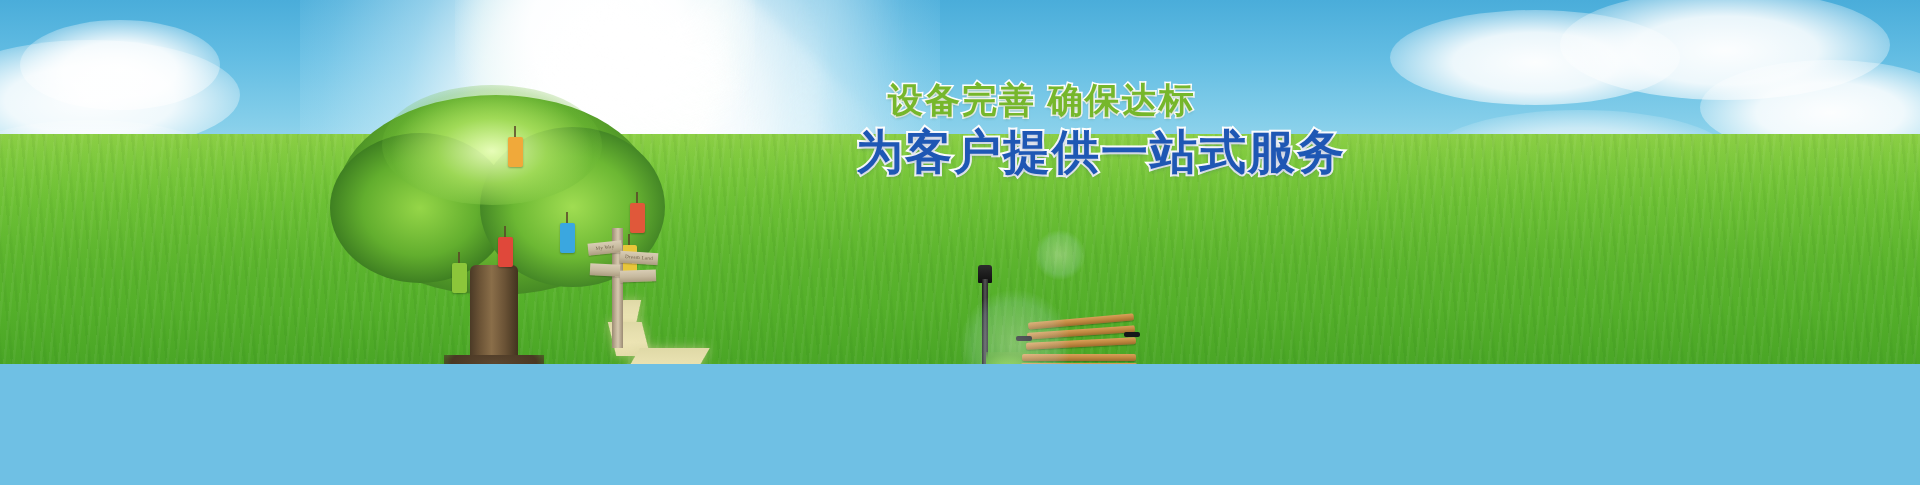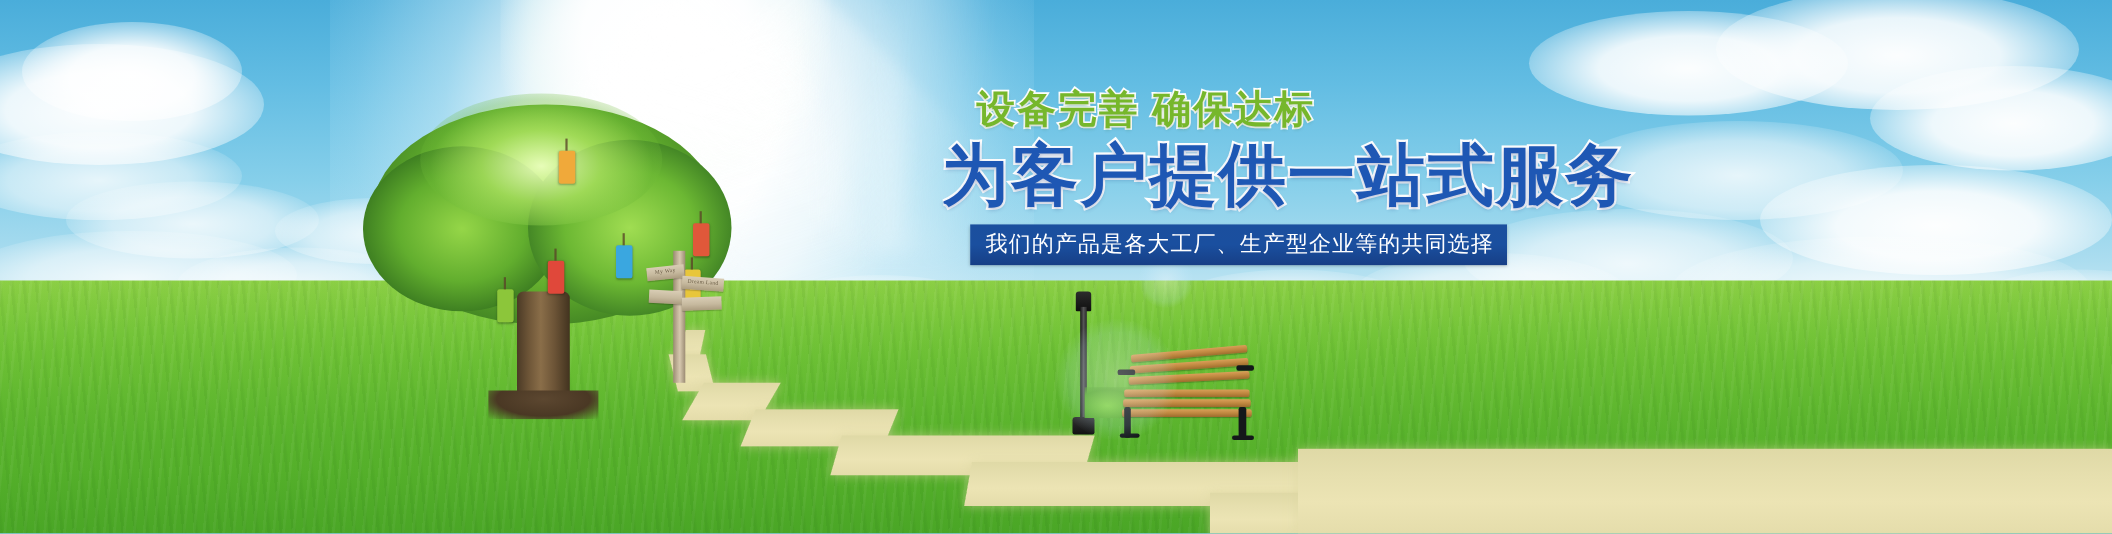--- a/index.html
+++ b/index.html
@@ -2,21 +2,21 @@
 <html><head>
 <meta charset="utf-8">
 <title>Banner</title>
 <style>
   * { margin:0; padding:0; box-sizing:border-box; }
   html,body { width:1920px; height:485px; overflow:hidden; background:#6fc0e4; }
   body { font-family:"Liberation Sans", sans-serif; }
 
   #banner {
     position:relative;
-    width:1920px; height:485px;
+    width:1920px; height:364px;
     overflow:hidden;
     background: linear-gradient(180deg,#4aadda 0%, #63bde3 16%, #86cfea 34%, #a9dcef 48%, #c9e9f4 58%, #e3f2f7 64%);
   }
 
   
   .sky-layer { position:absolute; left:0; top:0; width:100%; height:320px; }
 
   .sun-glow {
     position:absolute; left:300px; top:-230px;
     width:640px; height:560px;
@@ -142,21 +142,21 @@
 
   .headline-green {
     font-size:35px; font-weight:bold; letter-spacing:2px; line-height:1.15;
     color:#76b72b;
     -webkit-text-stroke:3px #ffffff;
     paint-order: stroke fill;
     text-shadow: 0 2px 3px rgba(40,90,20,.25);
     margin-left:28px;
   }
   .headline-blue {
-    font-size:61px; font-weight:bold; letter-spacing:2px; line-height:1.18;
+    font-size:47px; font-weight:bold; letter-spacing:2px; line-height:1.18;
     color:#1e57b4;
     -webkit-text-stroke:4px #ffffff;
     paint-order: stroke fill;
     text-shadow: 0 2px 4px rgba(20,50,120,.3);
     margin-top:4px; margin-left:-4px;
   }
   .subbar {
     display:inline-block;
     background: linear-gradient(180deg,#1b4f9e 0%, #1a4f9f 50%, #173f86 100%);
     color:#ffffff; font-size:20px; line-height:1;
@@ -316,18 +316,15 @@
     <div class="bench-iron" style="left:6px;top:84px;width:18px;height:4px;"></div>
     <div class="bench-iron" style="left:108px;top:86px;width:20px;height:4px;"></div>
   </div>
 
   <div class="lens-flare" style="left:960px;top:290px;width:110px;height:110px;"></div>
   <div class="lens-flare" style="left:1035px;top:230px;width:50px;height:50px;"></div>
 
   <div class="textblock">
     <div class="headline-green">设备完善  确保达标</div>
     <div class="headline-blue">为客户提供一站式服务</div>
-    <div class="subbar-wrap2">
-      <span class="subbar">我们的产品是各大工厂、生产型企业等的共同选择</span>
-    </div>
   </div>
 
 </div>
 
 </body></html>

